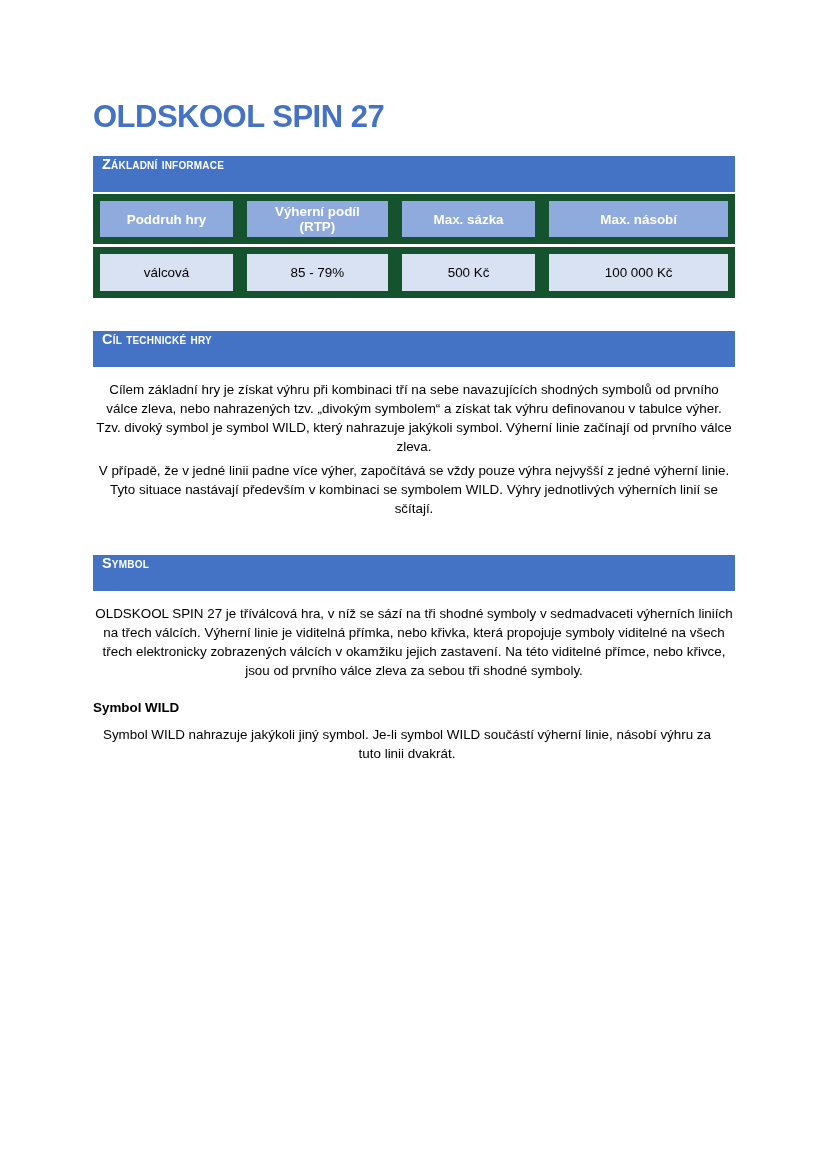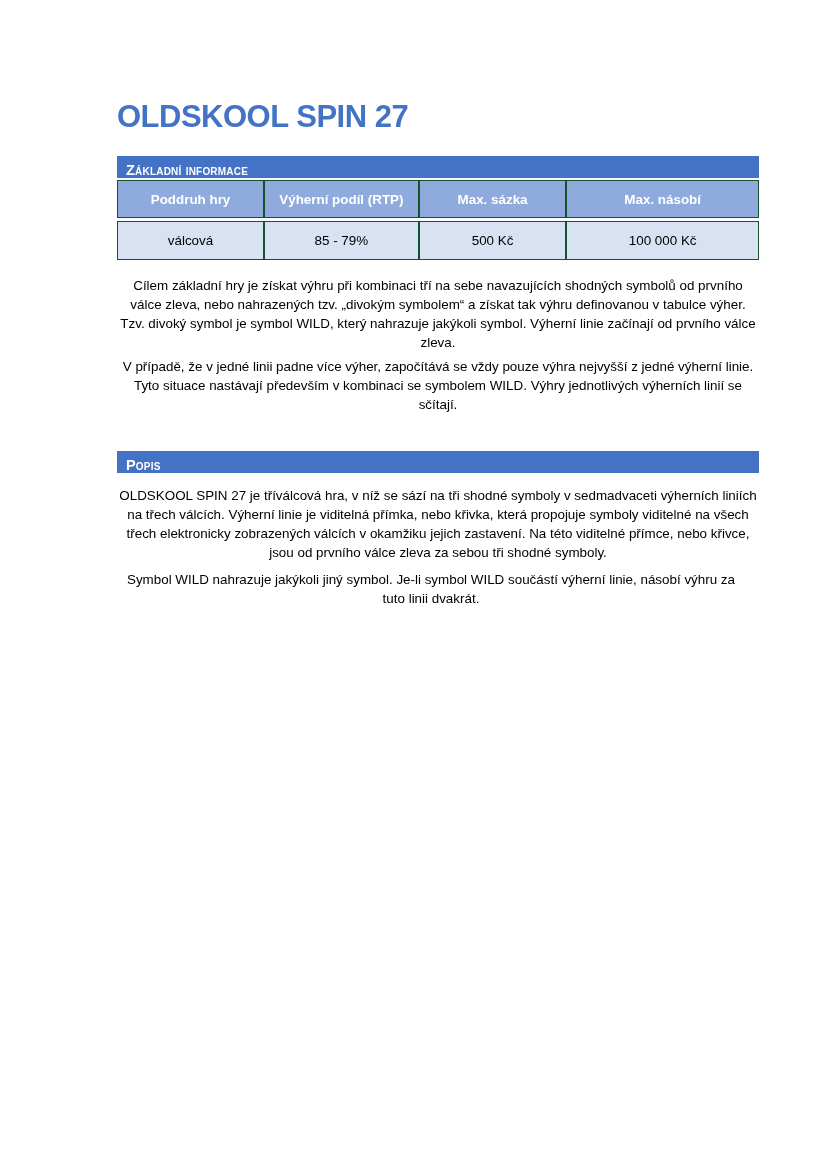--- a/index.html
+++ b/index.html
@@ -11,61 +11,60 @@
   }
   .page {
     position: relative;
     width: 827px; height: 1169px;
     background: #ffffff;
   }
   .content {
     position: absolute;
     left: 93px; top: 0;
     width: 642px;
-    margin-left: 24px;
   }
   .doc-title {
     margin-top: 97px;
     font-size: 31px;
     line-height: 40px;
     font-weight: bold;
     letter-spacing: -0.5px;
     color: #4472C4;
   }
   .section-bar {
-    height: 22px;
+    height: 36px;
     background: #4472C4;
     color: #ffffff;
     display: flex;
-    align-items: flex-end;
+    align-items: flex-start;
     padding-left: 9px;
     box-sizing: border-box;
     font-size: 14.5px;
     font-weight: bold;
     font-variant: small-caps;
     letter-spacing: 0.2px;
   }
   .bar-1 { margin-top: 19px; }
   .bar-2 { margin-top: 30px; }
   .bar-3 { margin-top: 37px; }
   .bar-4 { margin-top: 30px; }
 
   table.info-table {
     width: 642px;
     border-collapse: separate;
     border-spacing: 0 3px;
     margin-top: -1px;
     table-layout: fixed;
   }
   table.info-table th, table.info-table td {
-    border: 1px solid #14532d;
+    border: 7px solid #14532d;
     text-align: center;
     vertical-align: middle;
     font-size: 13.4px;
-    padding: 0 3px;
+    padding: 0 10px;
   }
   table.info-table th {
     background: #8FAADC;
     color: #ffffff;
     font-weight: bold;
     height: 36px;
   }
   table.info-table td {
     background: #D9E2F3;
     color: #000000;
@@ -128,29 +127,33 @@
       <tbody>
         <tr>
           <td>válcová</td>
           <td>85 - 79%</td>
           <td>500 Kč</td>
           <td>100 000 Kč</td>
         </tr>
       </tbody>
     </table>
 
+    <div class="section-bar bar-2">
+      <span>Cíl technické hry</span>
+    </div>
 
     <p class="body-text p-goal-1">Cílem základní hry je získat výhru při kombinaci tří na sebe navazujících shodných symbolů od prvního válce zleva, nebo nahrazených tzv. „divokým symbolem“ a získat tak výhru definovanou v tabulce výher. Tzv. divoký symbol je symbol WILD, který nahrazuje jakýkoli symbol. Výherní linie začínají od prvního válce zleva.</p>
 
     <p class="body-text p-goal-2">V případě, že v jedné linii padne více výher, započítává se vždy pouze výhra nejvyšší z jedné výherní linie. Tyto situace nastávají především v kombinaci se symbolem WILD. Výhry jednotlivých výherních linií se sčítají.</p>
 
     <div class="section-bar bar-3">
-      <span>Popis</span>
+      <span>Symbol</span>
     </div>
 
     <p class="body-text p-desc">OLDSKOOL SPIN 27 je tříválcová hra, v níž se sází na tři shodné symboly v sedmadvaceti výherních liniích na třech válcích. Výherní linie je viditelná přímka, nebo křivka, která propojuje symboly viditelné na všech třech elektronicky zobrazených válcích v okamžiku jejich zastavení. Na této viditelné přímce, nebo křivce, jsou od prvního válce zleva za sebou tři shodné symboly.</p>
 
 
+    <div class="sub-heading">Symbol WILD</div>
 
     <p class="body-text p-wild">Symbol WILD nahrazuje jakýkoli jiný symbol. Je-li symbol WILD součástí výherní linie, násobí výhru za tuto linii dvakrát.</p>
 
   </div>
 </div>
 
 </body></html>

